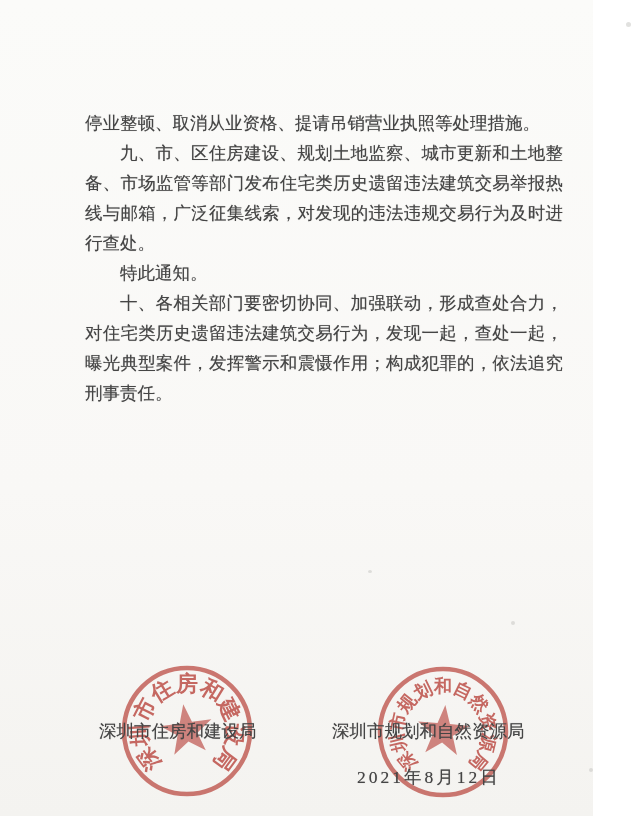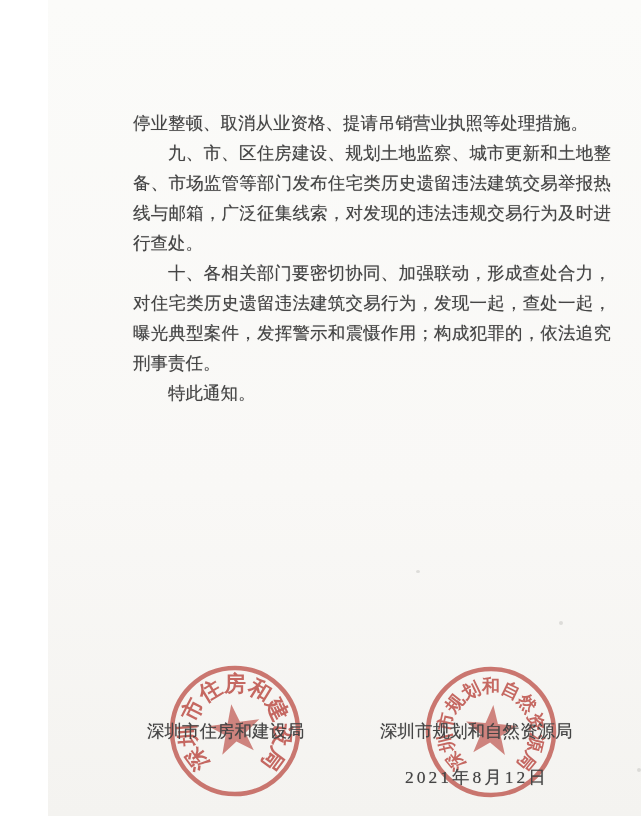--- a/index.html
+++ b/index.html
@@ -7,21 +7,20 @@
     --ink:#454545;
     --seal-red:#c24b44;
   }
   html,body{margin:0;padding:0;}
   body{width:641px;height:816px;overflow:hidden;background:#fff;}
   .page{
     position:relative;
     width:593px;height:816px;
     background:linear-gradient(180deg,#fbfbf9 0%,var(--paper) 60%,#f4f3f0 100%);
     font-family:"Liberation Serif","DejaVu Serif",serif;
-    margin-left:48px;
   }
   .doc-body{
     position:absolute;
     left:85px;top:108px;width:478px;
     font-size:17.5px;line-height:30px;
     color:var(--ink);
     text-align:justify;
     text-shadow:0 0 0.7px rgba(70,70,70,.55);
   }
   .doc-body p{margin:0;text-indent:35px;}
@@ -58,22 +57,22 @@
   }
 </style>
 </head>
 <body>
 
 <div class="page">
 
   <div class="doc-body">
     <p class="no-indent">停业整顿、取消从业资格、提请吊销营业执照等处理措施。</p>
     <p>九、市、区住房建设、规划土地监察、城市更新和土地整备、市场监管等部门发布住宅类历史遗留违法建筑交易举报热线与邮箱，广泛征集线索，对发现的违法违规交易行为及时进行查处。</p>
+    <p>特此通知。</p>
     <p>十、各相关部门要密切协同、加强联动，形成查处合力，对住宅类历史遗留违法建筑交易行为，发现一起，查处一起，曝光典型案件，发挥警示和震慑作用；构成犯罪的，依法追究刑事责任。</p>
-    <p>特此通知。</p>
   </div>
 
   <svg class="seal seal-left" width="160" height="160" viewBox="0 0 160 160">
     <defs>
       <path id="sealArcL" d="M 60 114.64 A 40 40 0 1 1 100 114.64" fill="none"></path>
     </defs>
     <circle cx="80" cy="80" r="63" fill="none" stroke="var(--seal-red)" stroke-width="4.5" opacity="0.9"></circle>
     <polygon points="80,53 86.2,71.5 105.7,71.7 90,83.2 95.9,101.8 80,90.5 64.1,101.8 70,83.2 54.3,71.7 73.8,71.5" fill="var(--seal-red)" opacity="0.8" transform="rotate(-8 80 80)"></polygon>
     <text font-size="22">
       <textPath href="#sealArcL" startOffset="50%" text-anchor="middle">深圳市住房和建设局</textPath>

